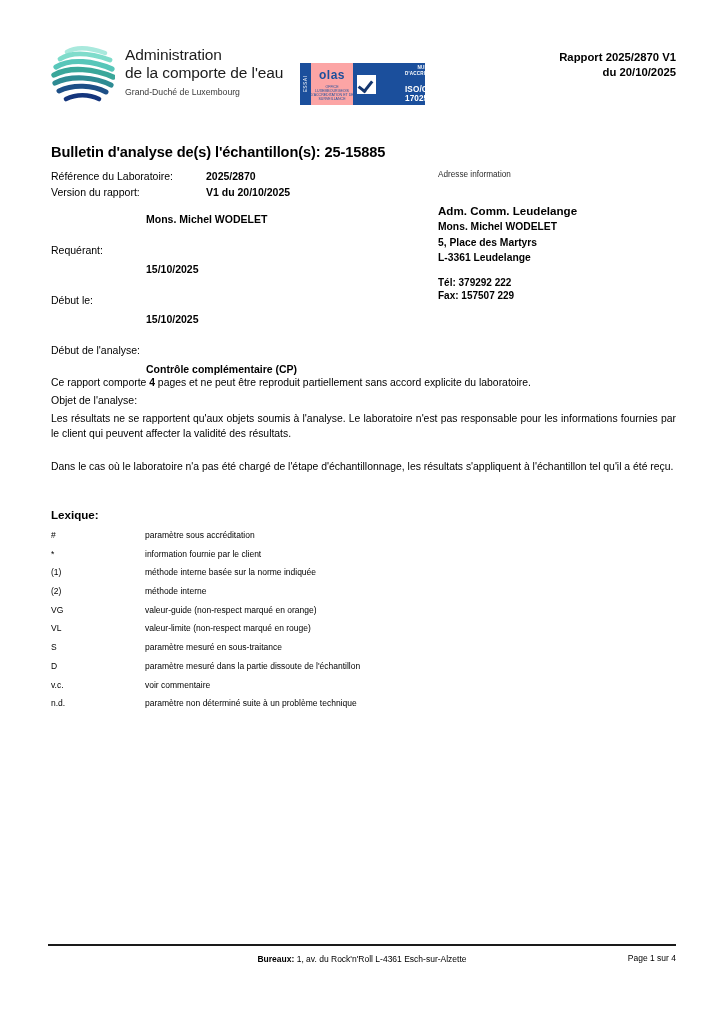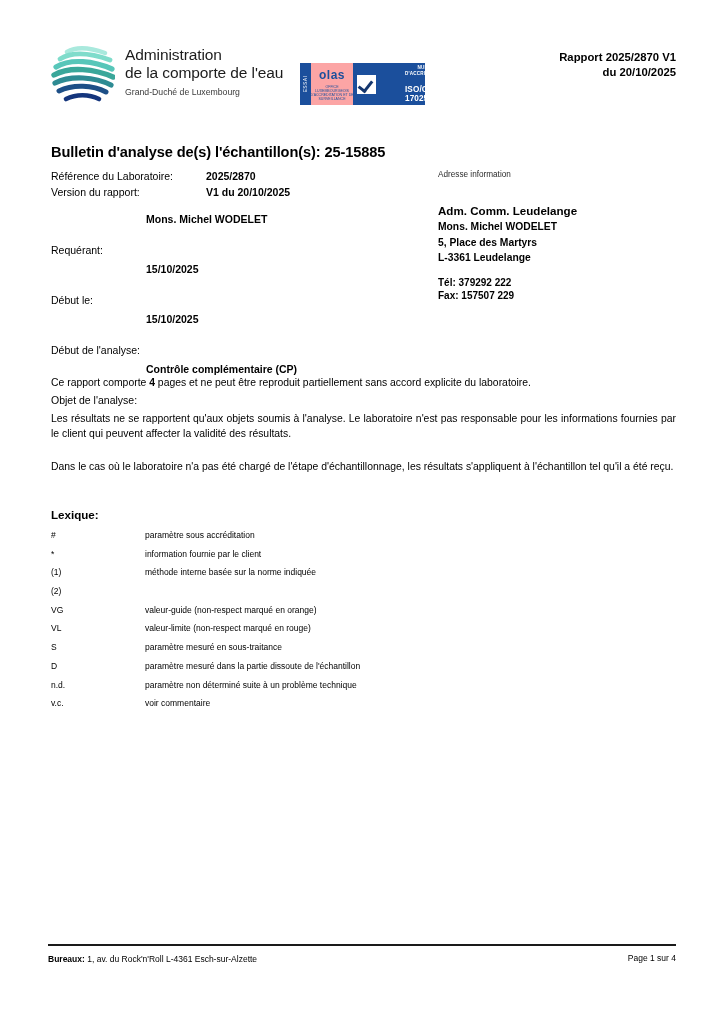--- a/index.html
+++ b/index.html
@@ -310,21 +310,21 @@
     top: 944px;
     width: 628px;
     height: 0;
     border-top: 2px solid #1a1a1a;
   }
   .footer-center {
     position: absolute;
     left: 48px;
     top: 952px;
     width: 628px;
-    text-align: left;
+    text-align: center;
     font-size: 8.5px;
     line-height: 15px;
   }
   .footer-center b { font-weight: bold; }
   .footer-page {
     position: absolute;
     right: 48px;
     top: 953px;
     font-size: 8.5px;
   }
@@ -441,44 +441,45 @@
     <div class="lex-row">
       <div class="lex-key">*</div>
       <div class="lex-def">information fournie par le client</div>
     </div>
     <div class="lex-row">
       <div class="lex-key">(1)</div>
       <div class="lex-def">méthode interne basée sur la norme indiquée</div>
     </div>
     <div class="lex-row">
       <div class="lex-key">(2)</div>
+      <div class="lex-def">méthode interne</div>
     </div>
     <div class="lex-row">
       <div class="lex-key">VG</div>
       <div class="lex-def">valeur-guide (non-respect marqué en orange)</div>
     </div>
     <div class="lex-row">
       <div class="lex-key">VL</div>
       <div class="lex-def">valeur-limite (non-respect marqué en rouge)</div>
     </div>
     <div class="lex-row">
       <div class="lex-key">S</div>
       <div class="lex-def">paramètre mesuré en sous-traitance</div>
     </div>
     <div class="lex-row">
       <div class="lex-key">D</div>
       <div class="lex-def">paramètre mesuré dans la partie dissoute de l'échantillon</div>
     </div>
     <div class="lex-row">
+      <div class="lex-key">v.c.</div>
+      <div class="lex-def">voir commentaire</div>
+    </div>
+    <div class="lex-row">
       <div class="lex-key">n.d.</div>
       <div class="lex-def">paramètre non déterminé suite à un problème technique</div>
-    </div>
-    <div class="lex-row">
-      <div class="lex-key">v.c.</div>
-      <div class="lex-def">voir commentaire</div>
     </div>
   </div>
 
   <div class="footer-rule"></div>
   <div class="footer-center">
     <div><b>Bureaux:</b> <span>1, av. du Rock'n'Roll L-4361 Esch-sur-Alzette</span></div>
   </div>
   <div class="footer-page">Page 1 sur 4</div>
 
 </div>

